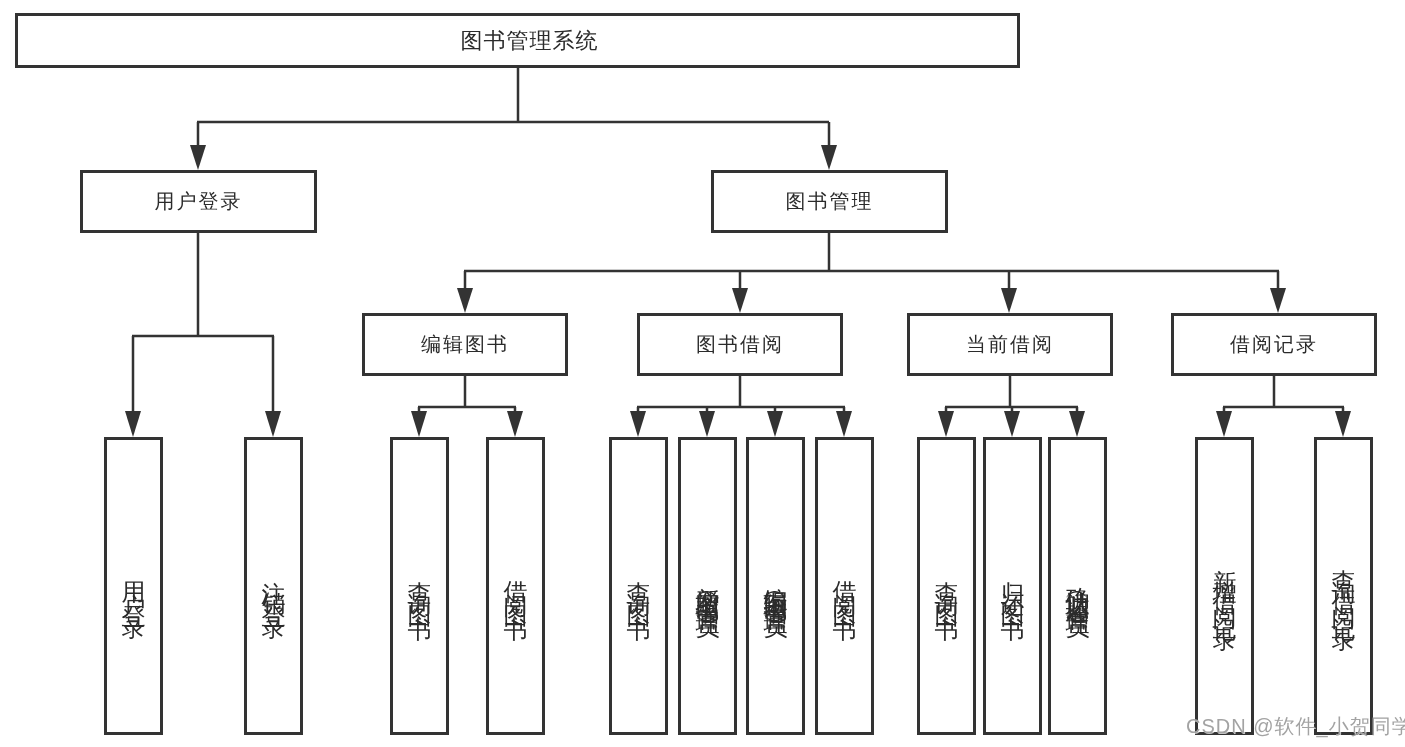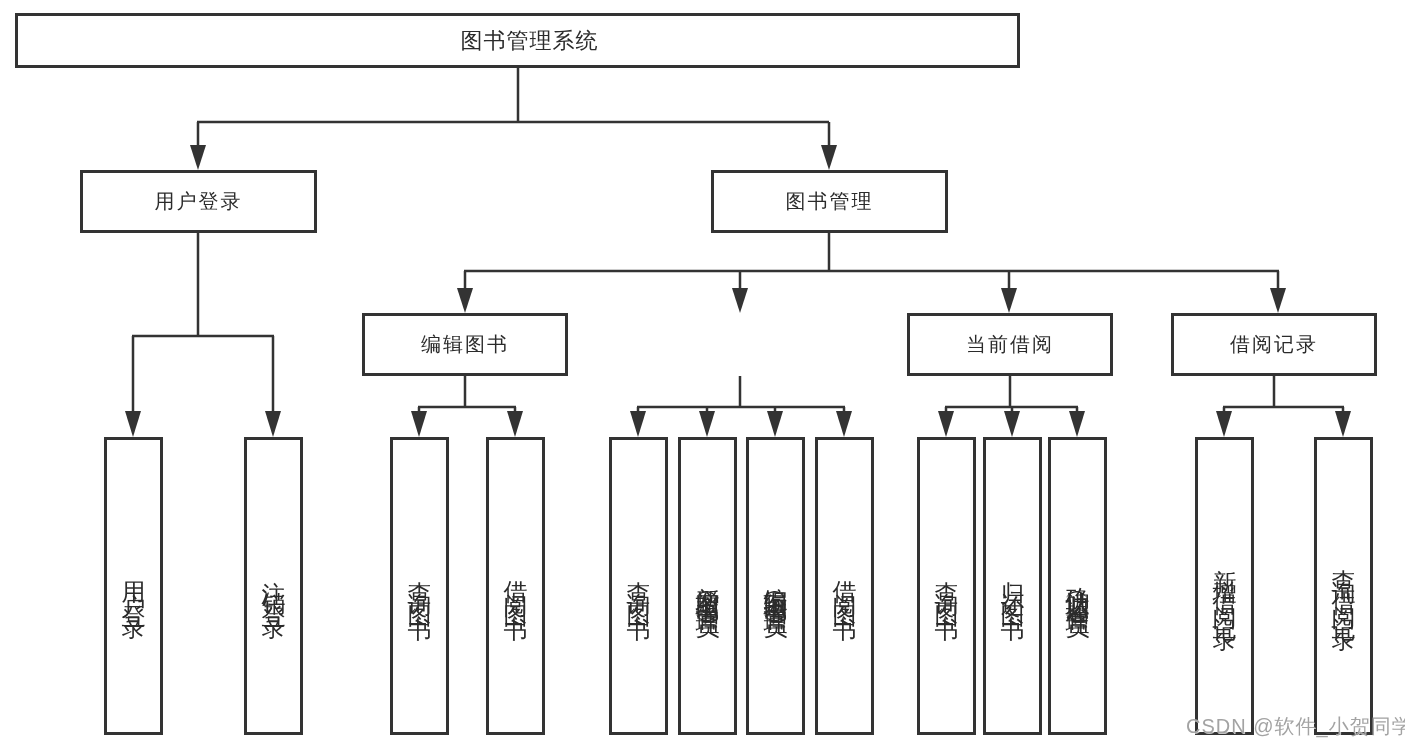--- a/index.html
+++ b/index.html
@@ -113,20 +113,21 @@
       <polygon points="1335,411 1351,411 1343,437"></polygon>
     </g>
   </svg>
 
   <div class="box root" style="left:15px;top:13px;width:1005px;height:55px">图书管理系统</div>
 
   <div class="box hnode" style="left:80px;top:170px;width:237px;height:63px">用户登录</div>
   <div class="box hnode" style="left:711px;top:170px;width:237px;height:63px">图书管理</div>
 
   <div class="box hnode" style="left:362px;top:313px;width:206px;height:63px">编辑图书</div>
+  <div class="box hnode" style="left:637px;top:313px;width:206px;height:63px">图书借阅</div>
   <div class="box hnode" style="left:1171px;top:313px;width:206px;height:63px">借阅记录</div>
   <div class="box hnode" style="left:907px;top:313px;width:206px;height:63px">当前借阅</div>
 
   <div class="box leaf" style="left:104px;top:437px;width:59px;height:298px">
     <span class="vtext">用户登录</span>
   </div>
   <div class="box leaf" style="left:244px;top:437px;width:59px;height:298px">
     <span class="vtext">注销登录</span>
   </div>
 

